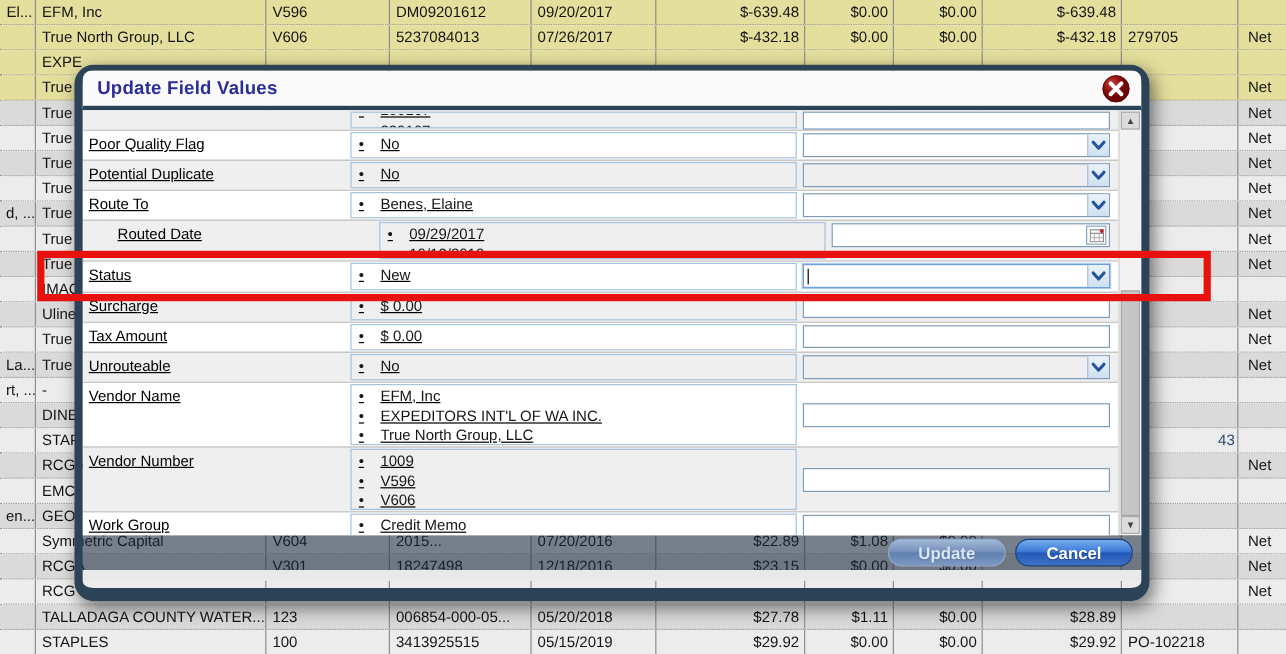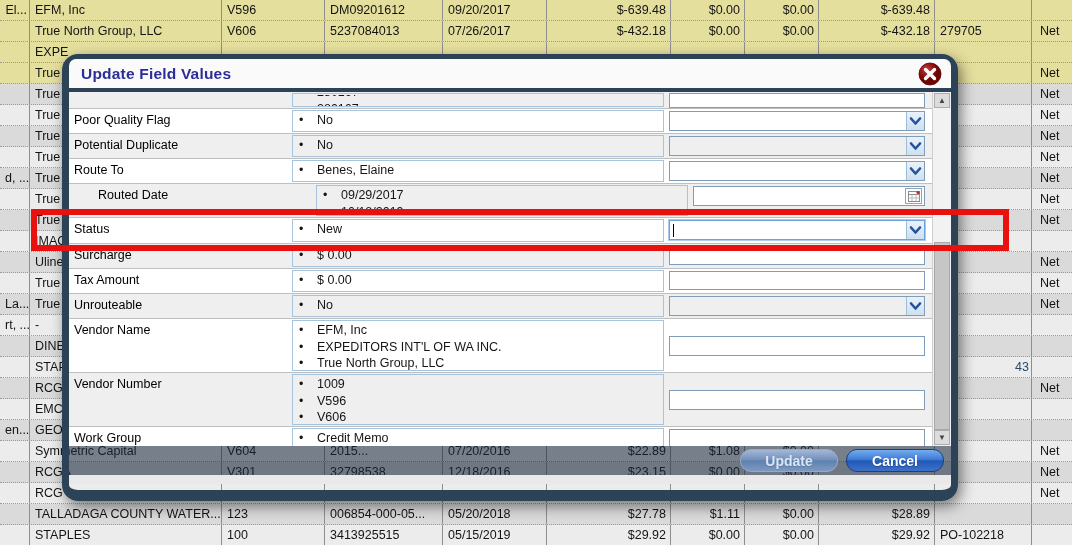--- a/index.html
+++ b/index.html
@@ -34,21 +34,21 @@
   .modal{position:absolute;left:62px;top:54px;width:896px;height:447px;
     border:7px solid var(--frame);border-top-width:5px;border-bottom-width:11px;
     border-radius:16px;box-shadow:3px 5px 14px rgba(0,0,0,.5);z-index:10;}
   .titlebar{height:33px;background:#FAFAFA;border-bottom:4px solid var(--frame);
     display:flex;align-items:center;padding:0 9px 0 12px;border-radius:7px 7px 0 0;}
   .title{color:var(--title);font-weight:bold;font-size:15.5px;letter-spacing:.2px;}
   .close-btn{margin-left:auto;width:24px;height:24px;cursor:pointer;}
 
   .content{display:flex;height:354px;background:#fff;overflow:hidden;}
   .fields{width:916px;overflow:hidden;}
-  .f-row{display:flex;border-top:1px solid #BFBFBF;background:#fff;}
+  .f-row{display:flex;border-top:1px solid #BFBFBF;background:#fff;text-decoration:underline;}
   .f-row.gray{background:#EFEFEF;}
   .f-row:nth-child(1){height:16px;border-top:none;}
   .f-row:nth-child(2),.f-row:nth-child(3),.f-row:nth-child(4){height:25px;}
   .f-row:nth-child(5){height:34px;padding-left:24px;}
   .f-row:nth-child(6){height:26px;}
   .f-row:nth-child(7),.f-row:nth-child(8),.f-row:nth-child(9){height:25px;}
   .f-row:nth-child(10),.f-row:nth-child(11){height:54px;}
   .f-row:nth-child(12){height:40px;}
   .f-label{width:222px;padding:4px 4px 0 5px;font-size:12.5px;color:#000;}
   .f-value{width:372px;border:1px solid #A6C4DE;margin:1px;padding:1px 4px 0 6px;overflow:hidden;}
@@ -380,21 +380,21 @@
         <div class="bg-cell col-6">$1.08</div>
         <div class="bg-cell col-7">$0.00</div>
         <div class="bg-cell col-8"></div>
         <div class="bg-cell col-9"></div>
         <div class="bg-cell col-10">Net</div>
       </div>
       <div class="bg-row dark">
         <div class="bg-cell col-0"></div>
         <div class="bg-cell col-1">RCGA</div>
         <div class="bg-cell col-2">V301</div>
-        <div class="bg-cell col-3">32798538</div>
+        <div class="bg-cell col-3">18247498</div>
         <div class="bg-cell col-4">12/18/2016</div>
         <div class="bg-cell col-5">$23.15</div>
         <div class="bg-cell col-6">$0.00</div>
         <div class="bg-cell col-7">$0.00</div>
         <div class="bg-cell col-8"></div>
         <div class="bg-cell col-9"></div>
         <div class="bg-cell col-10">Net</div>
       </div>
       <div class="bg-row light">
         <div class="bg-cell col-0"></div>

